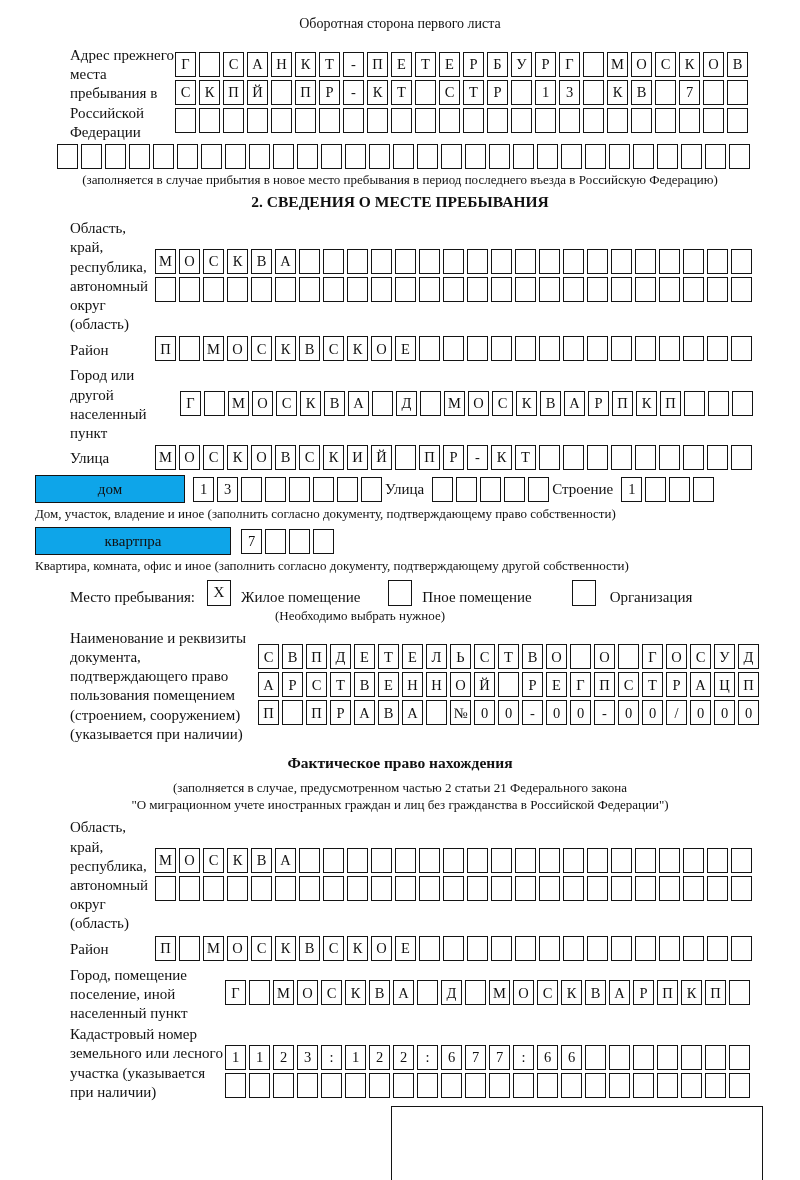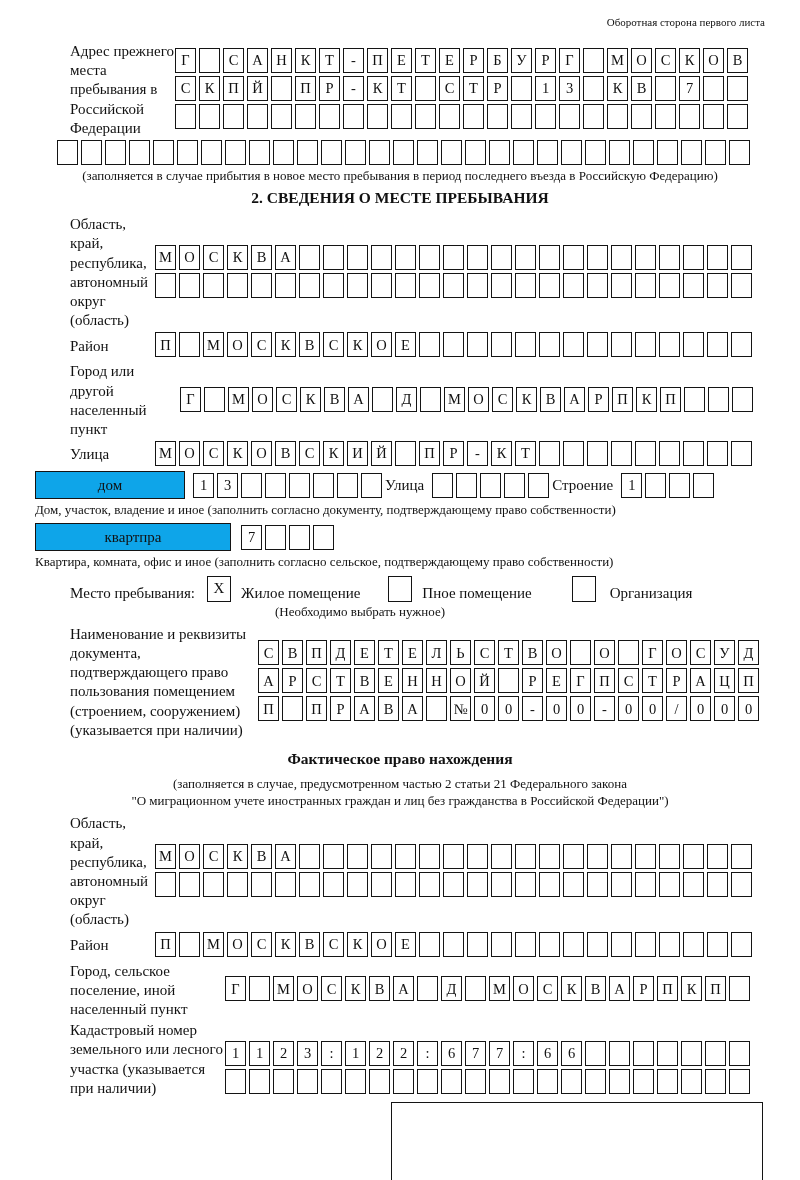--- a/index.html
+++ b/index.html
@@ -1,19 +1,19 @@
 <!DOCTYPE html>
 <html><head>
 <meta charset="utf-8">
 <style>
   html,body{margin:0;padding:0;background:#fff;}
   body{width:800px;height:1180px;overflow:hidden;
        font-family:"Liberation Serif","DejaVu Serif",serif;color:#111;}
   .page{width:800px;height:1180px;box-sizing:border-box;padding:16px 35px 0 35px;}
-  .corner{ text-align:right;font-size:11px;margin-bottom:14px;}
+  .corner{ text-align:center;font-size:14px;margin-bottom:14px;}
   
   .boxrow{display:flex;margin-bottom:3px;}
   .cell{box-sizing:border-box;flex:0 0 21px;width:21px;height:25px;margin-right:3px;
         border:1.6px solid #141414;display:flex;align-items:center;justify-content:center;
         font-size:14.5px;line-height:1;background:#fff;}
   .checkcell{box-sizing:border-box;display:inline-flex;width:24px;height:26px;
         border:1.6px solid #141414;align-items:center;justify-content:center;
         font-size:15px;background:#fff;}
   .widebox{box-sizing:border-box;border:1.6px solid #141414;height:28px;display:flex;
         align-items:center;justify-content:center;font-size:15px;background:#0ea5e9;}
@@ -344,21 +344,21 @@
   <div class="inline-row">
     <div class="widebox" style="width:196px;">квартпра</div>
     <div class="gap10"></div>
     <div class="boxrow" style="margin-bottom:0;">
         <span class="cell">7</span>
         <span class="cell"></span>
         <span class="cell"></span>
         <span class="cell"></span>
       </div>
   </div>
-  <div class="caption" style="text-align:left;">Квартира, комната, офис и иное (заполнить согласно сельское, подтверждающему право собственности)</div>
+  <div class="caption" style="text-align:left;">Квартира, комната, офис и иное (заполнить согласно документу, подтверждающему другой собственности)</div>
 
   <div class="stayrow">
     <span>Место пребывания:</span>
     <span style="width:12px;"></span>
     <span class="checkcell">X</span>
     <span style="width:10px;"></span>
     <span>Жилое помещение</span>
     <span style="width:28px;"></span>
     <span class="checkcell"></span>
     <span style="width:10px;"></span>
@@ -534,21 +534,21 @@
         <span class="cell"></span>
         <span class="cell"></span>
         <span class="cell"></span>
         <span class="cell"></span>
         <span class="cell"></span>
         <span class="cell"></span>
       </div>
   </div>
 
   <div class="field">
-    <div class="flabel w190">Город, сельское поселение, иной населенный пункт</div>
+    <div class="flabel w190">Город, помещение поселение, иной населенный пункт</div>
     <div class="boxrow">
         <span class="cell">Г</span>
         <span class="cell"></span>
         <span class="cell">М</span>
         <span class="cell">О</span>
         <span class="cell">С</span>
         <span class="cell">К</span>
         <span class="cell">В</span>
         <span class="cell">А</span>
         <span class="cell"></span>

